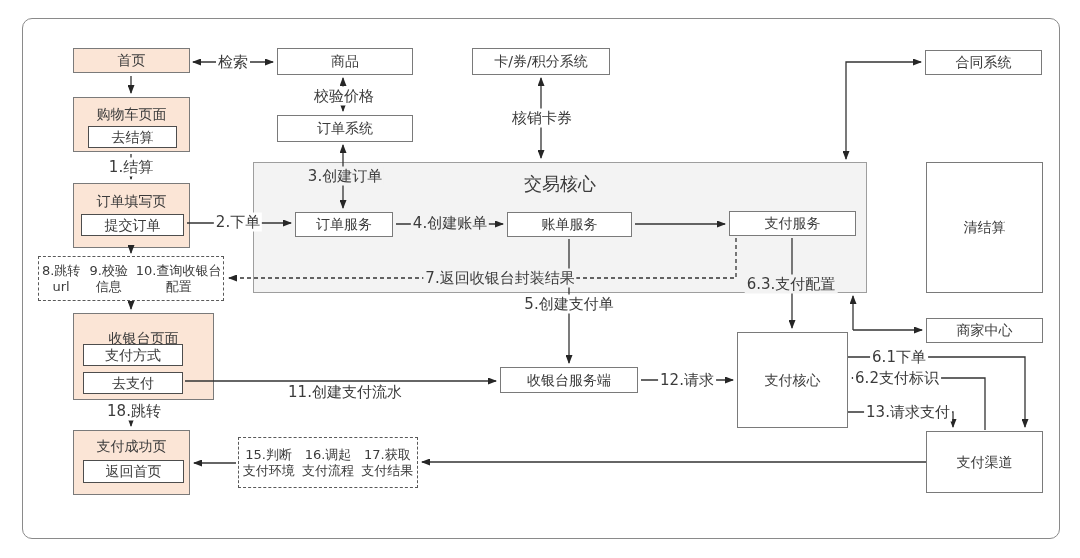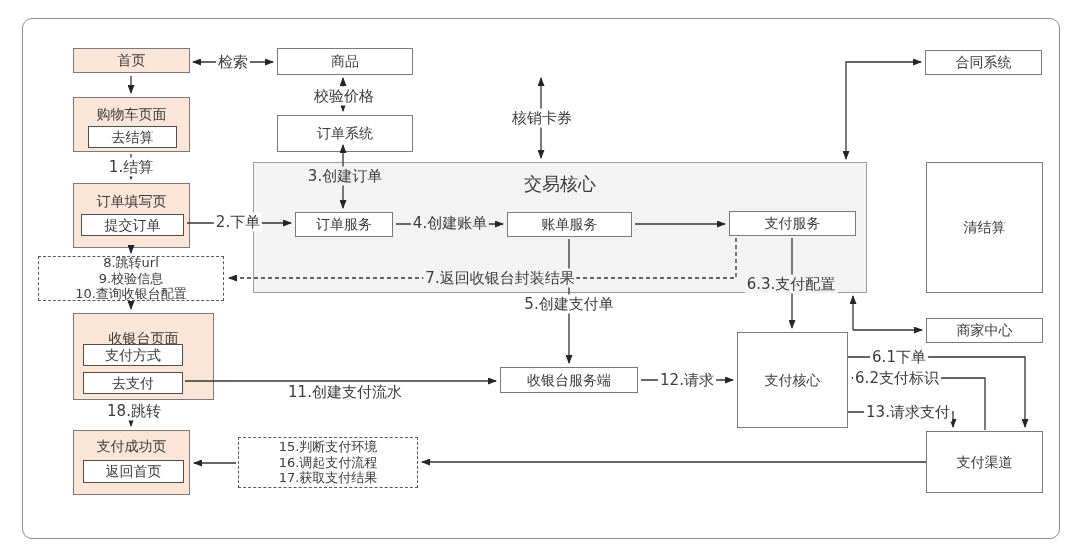--- a/index.html
+++ b/index.html
@@ -7,21 +7,21 @@
     font-family:"DejaVu Sans","Liberation Sans",sans-serif;color:#3b3b3b;overflow:hidden;}
   #frame{position:absolute;left:22px;top:18px;width:1036px;height:519px;
     border:1.5px solid #8a8a8a;border-radius:10px;}
   .node{position:absolute;box-sizing:border-box;border:1.4px solid #7a7a7a;background:#fff;
     display:flex;align-items:center;justify-content:center;text-align:center;
     font-size:14px;line-height:17px;}
   .page{background:#fbe5d6;align-items:flex-start;}
   .page .title{width:100%;text-align:center;}
   .inner-btn{position:absolute;box-sizing:border-box;background:#fff;border:1.4px solid #4d4d4d;
     display:flex;align-items:center;justify-content:center;font-size:14px;}
-  .dashedbox{border:1.4px dashed #595959;background:#fff;flex-direction:column;
+  .dashedbox{border:1.4px dashed #595959;background:#fff;
     font-size:13px;line-height:15.5px;}
   .core{background:#f3f3f3;border:1.4px solid #9e9e9e;}
   .core-title{position:absolute;left:0;top:12px;width:100%;font-size:18px;}
   .elabel{position:absolute;font-size:15px;background:#ffffff;padding:0 2px;white-space:nowrap;
     transform:translate(-50%,-50%);z-index:3;}
   .elabel.on-gray{background:#f3f3f3;}
   .elabel.bare{background:transparent;transform:translateX(-50%);}
   svg.wires{position:absolute;left:0;top:0;z-index:2;}
   svg.wires path{fill:none;stroke:#333333;stroke-width:1.3;}
   svg.wires path.dash{stroke-dasharray:4,3;}
@@ -96,22 +96,25 @@
   </div>
 
   <div class="node page" style="left:73px;top:430px;width:117px;height:65px;padding-top:7px">
     <div class="title">支付成功页</div>
     <div class="inner-btn" style="left:9px;top:29px;width:101px;height:23px">返回首页</div>
   </div>
 
   <div class="node" style="left:277px;top:48px;width:136px;height:27px">
     <div>商品</div>
   </div>
-  <div class="node" style="left:277px;top:115px;width:136px;height:37px">
+  <div class="node" style="left:277px;top:115px;width:136px;height:27px">
     <div>订单系统</div>
+  </div>
+  <div class="node" style="left:472px;top:48px;width:138px;height:27px">
+    <div>卡/券/积分系统</div>
   </div>
   <div class="node" style="left:925px;top:50px;width:117px;height:25px">
     <div>合同系统</div>
   </div>
 
   <div class="node" style="left:295px;top:212px;width:98px;height:25px;z-index:2">
     <div>订单服务</div>
   </div>
   <div class="node" style="left:507px;top:212px;width:125px;height:25px;z-index:2">
     <div>账单服务</div>

